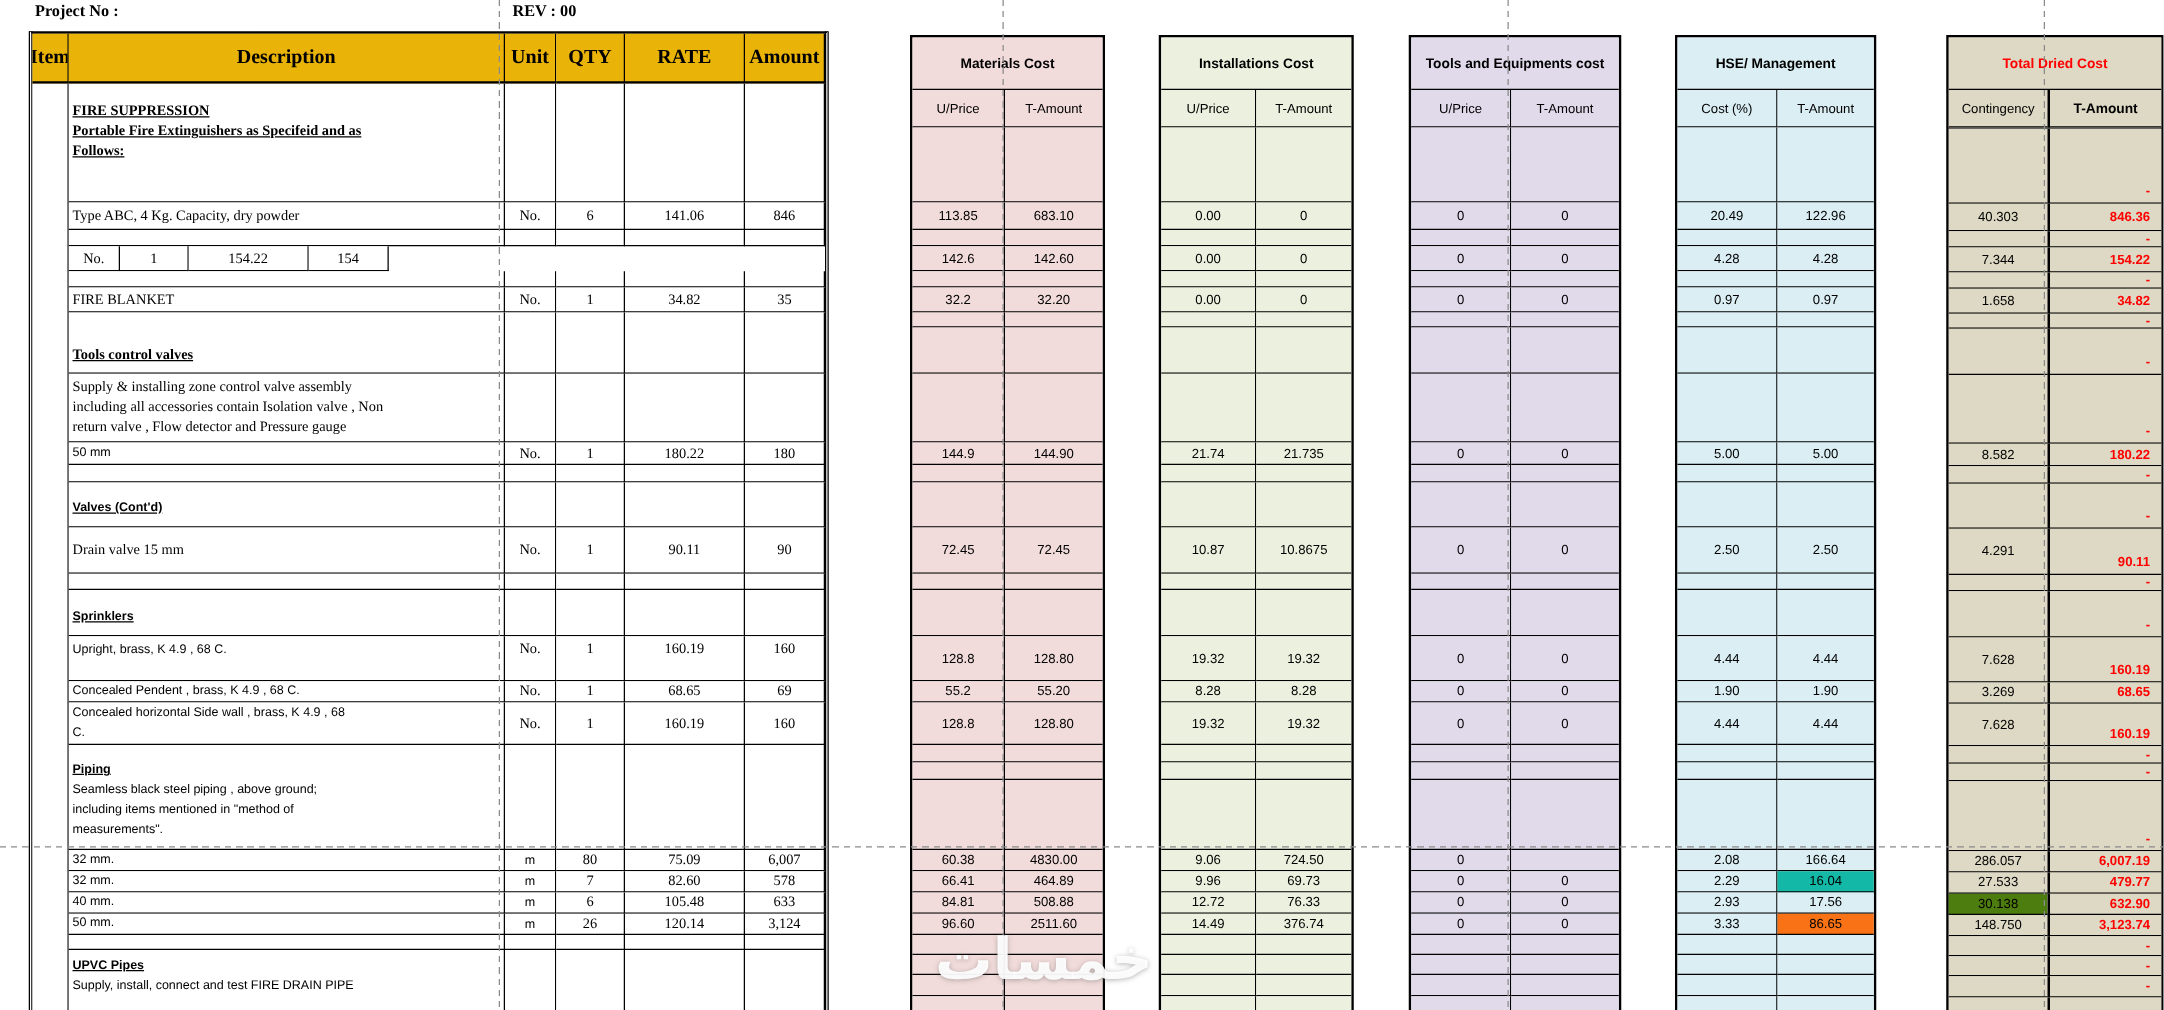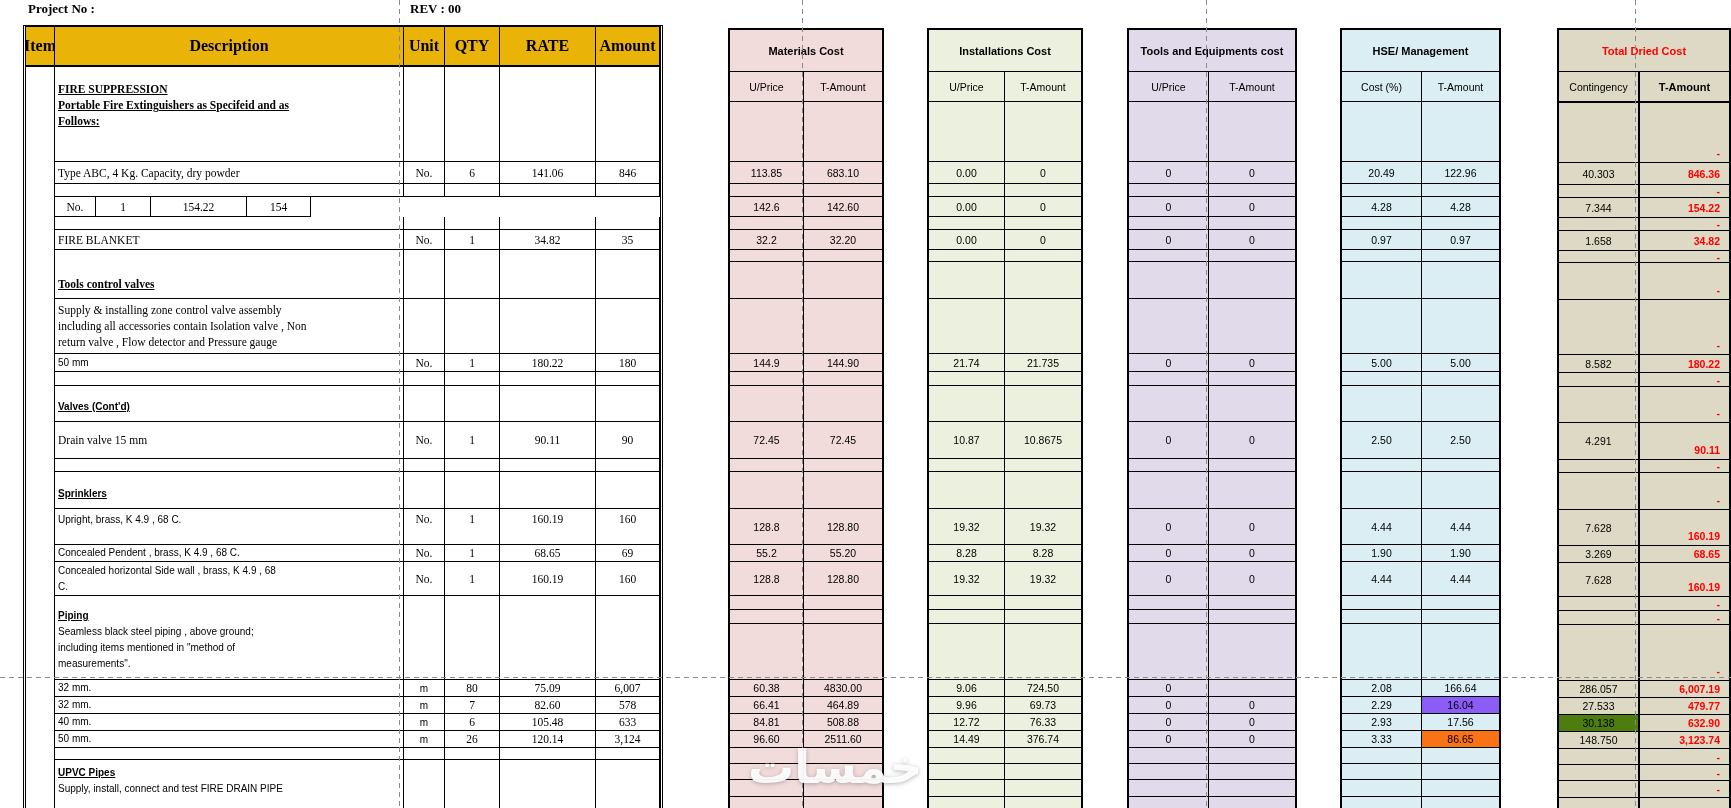--- a/index.html
+++ b/index.html
@@ -703,21 +703,21 @@
         <div class="srow" data-name="section-row">
           <div class="sc c1" data-name="uprice-cell" style="width: 80px; height: 56px; background: rgb(218, 238, 243);"></div>
           <div class="sc c2" data-name="tamount-cell" style="width: 77px; height: 56px; background: rgb(218, 238, 243);"></div>
         </div>
         <div class="srow" data-name="section-row">
           <div class="sc c1" data-name="uprice-cell" style="width: 80px; height: 17px; background: rgb(218, 238, 243);">2.08</div>
           <div class="sc c2" data-name="tamount-cell" style="width: 77px; height: 17px; background: rgb(218, 238, 243);">166.64</div>
         </div>
         <div class="srow" data-name="section-row">
           <div class="sc c1" data-name="uprice-cell" style="width: 80px; height: 17px; background: rgb(218, 238, 243);">2.29</div>
-          <div class="sc c2" data-name="tamount-cell" style="width: 77px; height: 17px; background: #8b5cf6;">16.04</div>
+          <div class="sc c2" data-name="tamount-cell" style="width: 77px; height: 17px; background: #14b8a6;">16.04</div>
         </div>
         <div class="srow" data-name="section-row">
           <div class="sc c1" data-name="uprice-cell" style="width: 80px; height: 17px; background: rgb(218, 238, 243);">2.93</div>
           <div class="sc c2" data-name="tamount-cell" style="width: 77px; height: 17px; background: rgb(218, 238, 243);">17.56</div>
         </div>
         <div class="srow" data-name="section-row">
           <div class="sc c1" data-name="uprice-cell" style="width: 80px; height: 17px; background: rgb(218, 238, 243);">3.33</div>
           <div class="sc c2" data-name="tamount-cell" style="width: 77px; height: 17px; background: #f97316;">86.65</div>
         </div>
         <div class="srow" data-name="section-row">

